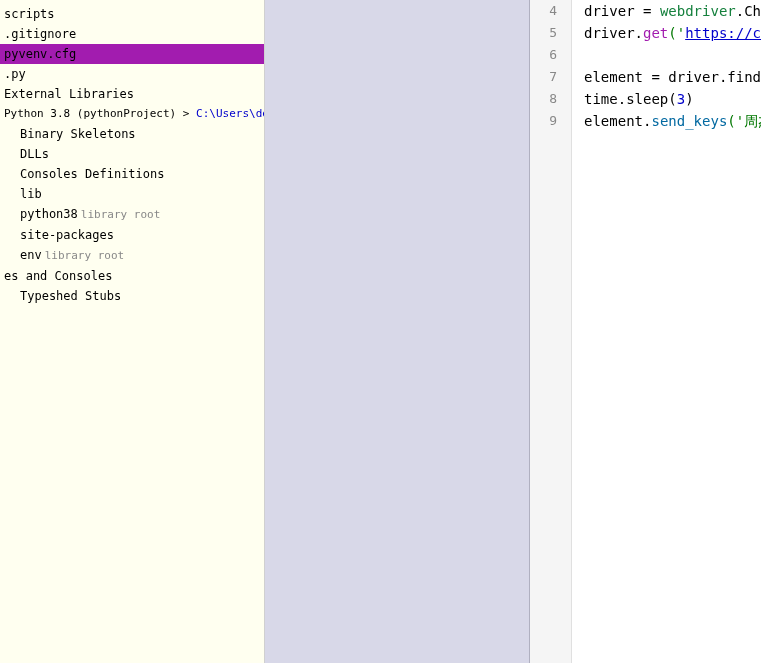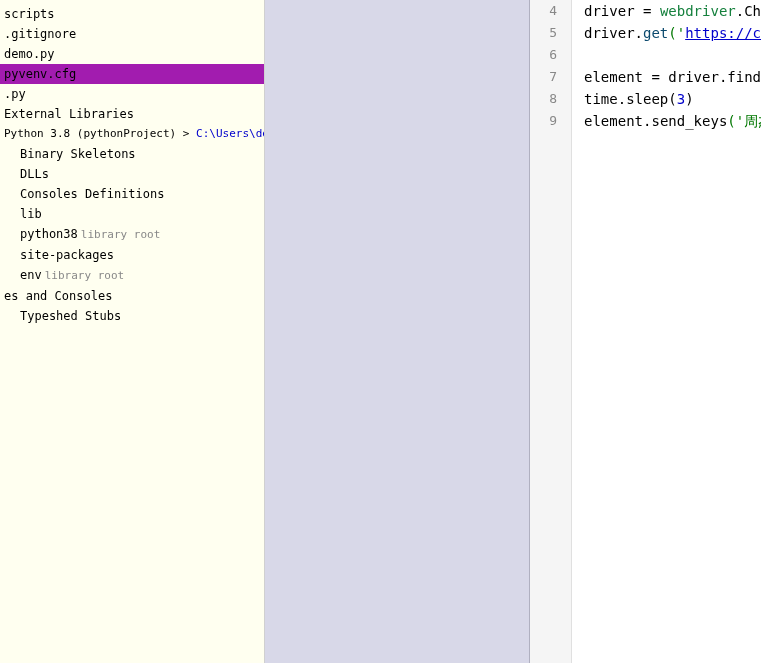--- a/index.html
+++ b/index.html
@@ -96,21 +96,20 @@
       border-right: 1px solid #b0b0c0;
     }
   </style>
 </head>
 <body>
 
 <div class="sidebar">
 
 <div class="sidebar-item"><span style="padding-left:0px">scripts</span></div>
     <div class="sidebar-item"><span style="padding-left:0px">.gitignore</span></div>
-    <div class="sidebar-item"><span style="padding-left:0px">demo.py</span></div>
     <div class="sidebar-item" style="background: #a21caf;"><span style="padding-left:0px">pyvenv.cfg</span></div>
     <div class="sidebar-item"><span style="padding-left:0px">.py</span></div>
     <div class="sidebar-item"><span style="padding-left:0px">External Libraries</span></div>
     <div class="sidebar-item" style="font-size: 11px;"><span style="color:#000">Python 3.8 (pythonProject)</span><span style="color:#000"> &gt; </span><span style="color:#0000cc">C:\Users\dell\Pyc</span></div>
     <div class="sidebar-item"><span style="padding-left:16px">Binary Skeletons</span></div>
     <div class="sidebar-item"><span style="padding-left:16px">DLLs</span></div>
     <div class="sidebar-item"><span style="padding-left:16px">Consoles Definitions</span></div>
     <div class="sidebar-item"><span style="padding-left:16px">lib</span></div>
     <div class="sidebar-item"><span style="padding-left:16px">python38</span><span class="library-root-label">library root</span></div>
     <div class="sidebar-item"><span style="padding-left:16px">site-packages</span></div>
@@ -127,19 +126,19 @@
   <span class="line-number">4</span>
       <span class="line-number">5</span>
       <span class="line-number">6</span>
       <span class="line-number">7</span>
       <span class="line-number">8</span>
       <span class="line-number">9</span>
     </div>
   <div class="code-content">
 
   <span class="code-line"><span style="color: rgb(0, 0, 0);">driver</span><span style="color: rgb(0, 0, 0);"> = </span><span style="color: #15803d;">webdriver</span><span style="color: rgb(0, 0, 0);">.</span><span style="color: rgb(0, 0, 0);">Chrome</span></span>
-      <span class="code-line"><span style="color: rgb(0, 0, 0);">driver</span><span style="color: rgb(0, 0, 0);">.</span><span style="color: #0c4a6e;">get</span><span style="color: rgb(0, 119, 0);">('</span><span style="color: rgb(0, 0, 204); text-decoration: underline;">https://cn.bing.com/</span></span>
+      <span class="code-line"><span style="color: rgb(0, 0, 0);">driver</span><span style="color: rgb(0, 0, 0);">.</span><span style="color: #a21caf;">get</span><span style="color: rgb(0, 119, 0);">('</span><span style="color: rgb(0, 0, 204); text-decoration: underline;">https://cn.bing.com/</span></span>
       <span class="code-line">&nbsp;</span>
       <span class="code-line"><span style="color: rgb(0, 0, 0);">element</span><span style="color: rgb(0, 0, 0);"> = </span><span style="color: rgb(0, 0, 0);">driver</span><span style="color: rgb(0, 0, 0);">.</span><span style="color: rgb(0, 0, 0);">find_element</span></span>
       <span class="code-line"><span style="color: #000000;">time</span><span style="color: rgb(0, 0, 0);">.</span><span style="color: rgb(0, 0, 0);">sleep</span><span style="color: rgb(0, 0, 0);">(</span><span style="color: rgb(0, 0, 204);">3</span><span style="color: rgb(0, 0, 0);">)</span></span>
-      <span class="code-line"><span style="color: rgb(0, 0, 0);">element</span><span style="color: rgb(0, 0, 0);">.</span><span style="color: #000000;">send_keys</span><span style="color: rgb(0, 119, 0);">('周杰伦\n')</span></span>
+      <span class="code-line"><span style="color: rgb(0, 0, 0);">element</span><span style="color: rgb(0, 0, 0);">.</span><span style="color: #0369a1;">send_keys</span><span style="color: rgb(0, 119, 0);">('周杰伦\n')</span></span>
     </div>
 </div>
 
 </body></html>

